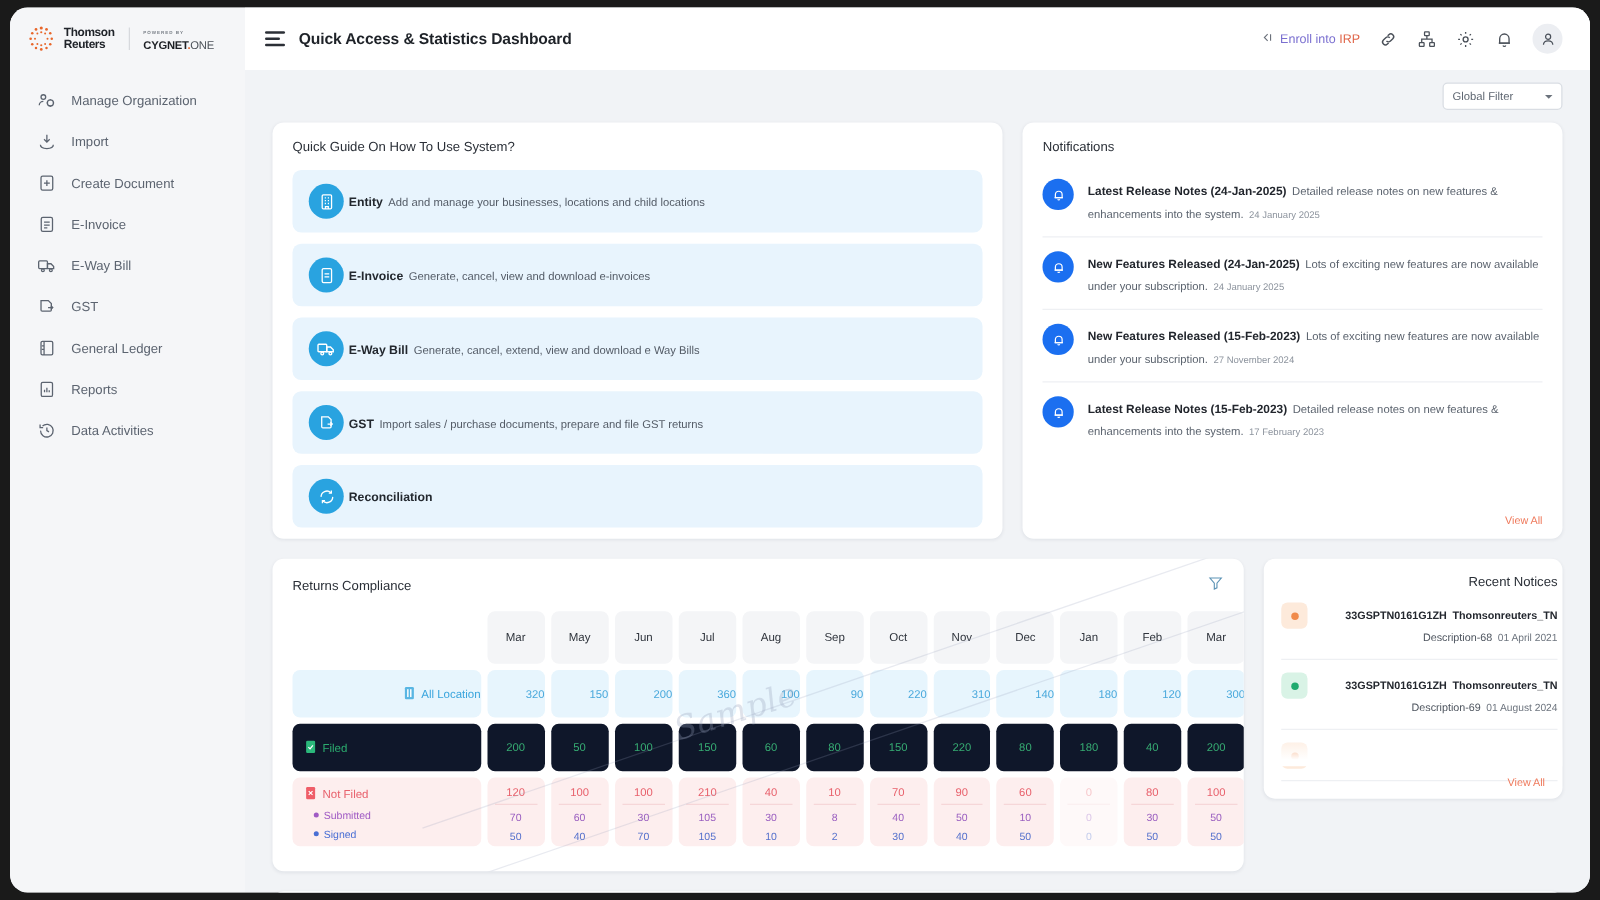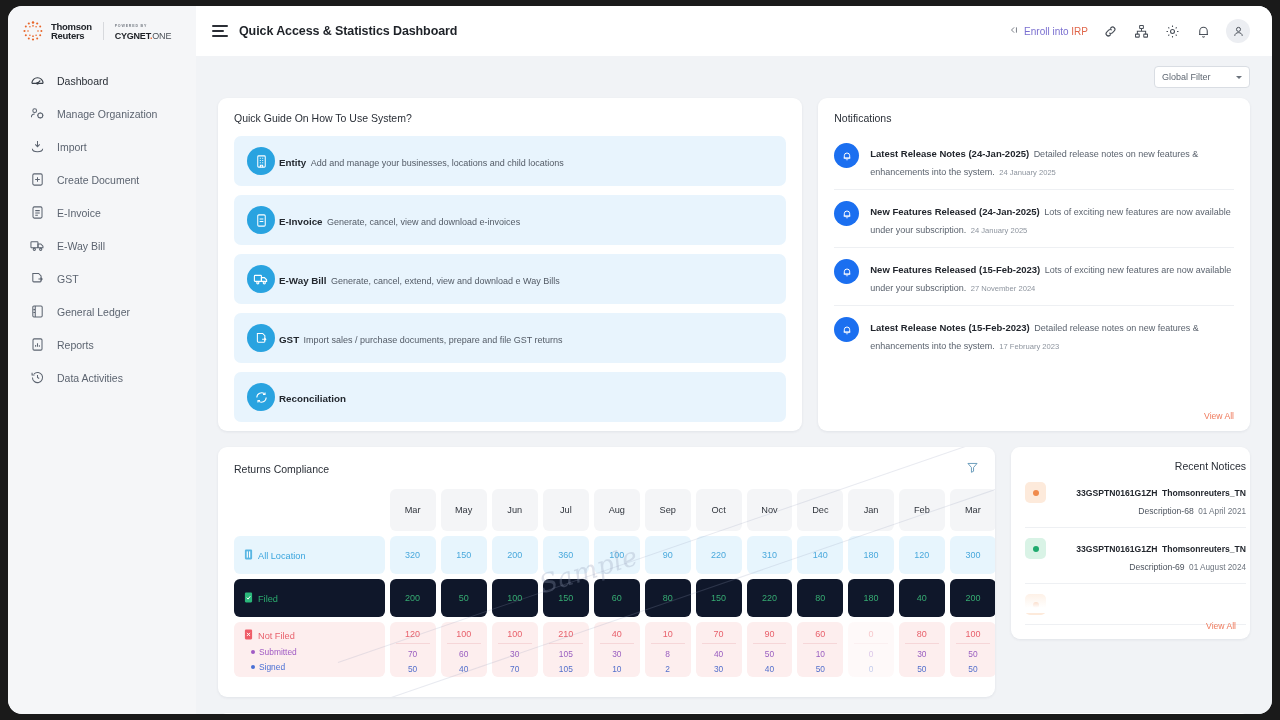--- a/index.html
+++ b/index.html
@@ -178,21 +178,21 @@
     background:#f4f5f7; border-radius:6px;
     width: 47px; height: 42px;
     font-size: 9.2px; font-weight:normal; color:#30353d;
   }
   table.rc th.corner { width: 155px; background:transparent;}
   td.lbl {
     width: 155px; border-radius:6px; padding-left:10px; text-align:left;
     font-size: 9.2px;
   }
   td.cell { width:47px; border-radius:6px; text-align:center; font-size: 9px; }
-  tr.r-all td { background:#e7f5fd; height: 38px; }
+  tr.r-all td { background:#e7f5fd; height: 38px; text-align: right; }
   tr.r-all td.lbl { color:#3aa5dd; }
   tr.r-all td.cell { color:#4aa9dc;margin-top:40px; }
   tr.r-filed td { background:#0f172a; height: 38px; }
   tr.r-filed td.lbl { color:#2bab6e; }
   tr.r-filed td.cell { color:#36ab72; }
   tr.r-nf td { background:#fdeeee; height: 55px; vertical-align: top; padding-top:7px;}
   tr.r-nf td.lbl { color:#e8616c; }
   .lbl-ic { display:inline-block; width:9px; height:11px; vertical-align:-1.5px; margin-right:5px;}
   .sub-lbl { font-size: 8.4px; color:#a05bc4; margin-top:6px; padding-left: 7px;}
   .sub-lbl2 { font-size: 8.4px; color:#4a6fd4; margin-top:5px; padding-left: 7px;}
@@ -260,31 +260,20 @@
         <span class="l2">Reuters</span>
       </span>
       <span class="divider-v"></span>
       <span class="cyg">
         <span class="pw">POWERED BY</span>
         <span class="nm"><span>CYGNET</span><span class="dot">.</span><span class="one">ONE</span></span>
       </span>
     </div>
 
     <div class="nav">
-      <div class="nav-item active">
-        <span class="ico">
-              <svg width="15" height="15" viewBox="0 0 16 16" fill="none" stroke="#3b424b" stroke-width="1.2">
-                <path d="M2 11a6 6 0 1 1 12 0"></path>
-                <path d="M2 11h12"></path>
-                <circle cx="8" cy="11" r="1.4" fill="#3b424b" stroke="none"></circle>
-                <path d="M8 11l3-3"></path>
-              </svg>
-            </span>
-        <span>Dashboard</span>
-      </div>
       <div class="nav-item">
         <span class="ico">
               <svg width="15" height="15" viewBox="0 0 16 16" fill="none" stroke="#5c6470" stroke-width="1.1">
                 <circle cx="5" cy="5" r="2"></circle>
                 <path d="M1.5 12c0-2 1.6-3.4 3.5-3.4"></path>
                 <circle cx="11" cy="10" r="2.6"></circle>
                 <path d="M11 6.8v.8M11 12.4v.8M14.2 10h-.8M8.6 10h-.8"></path>
               </svg>
             </span>
         <span>Manage Organization</span>

